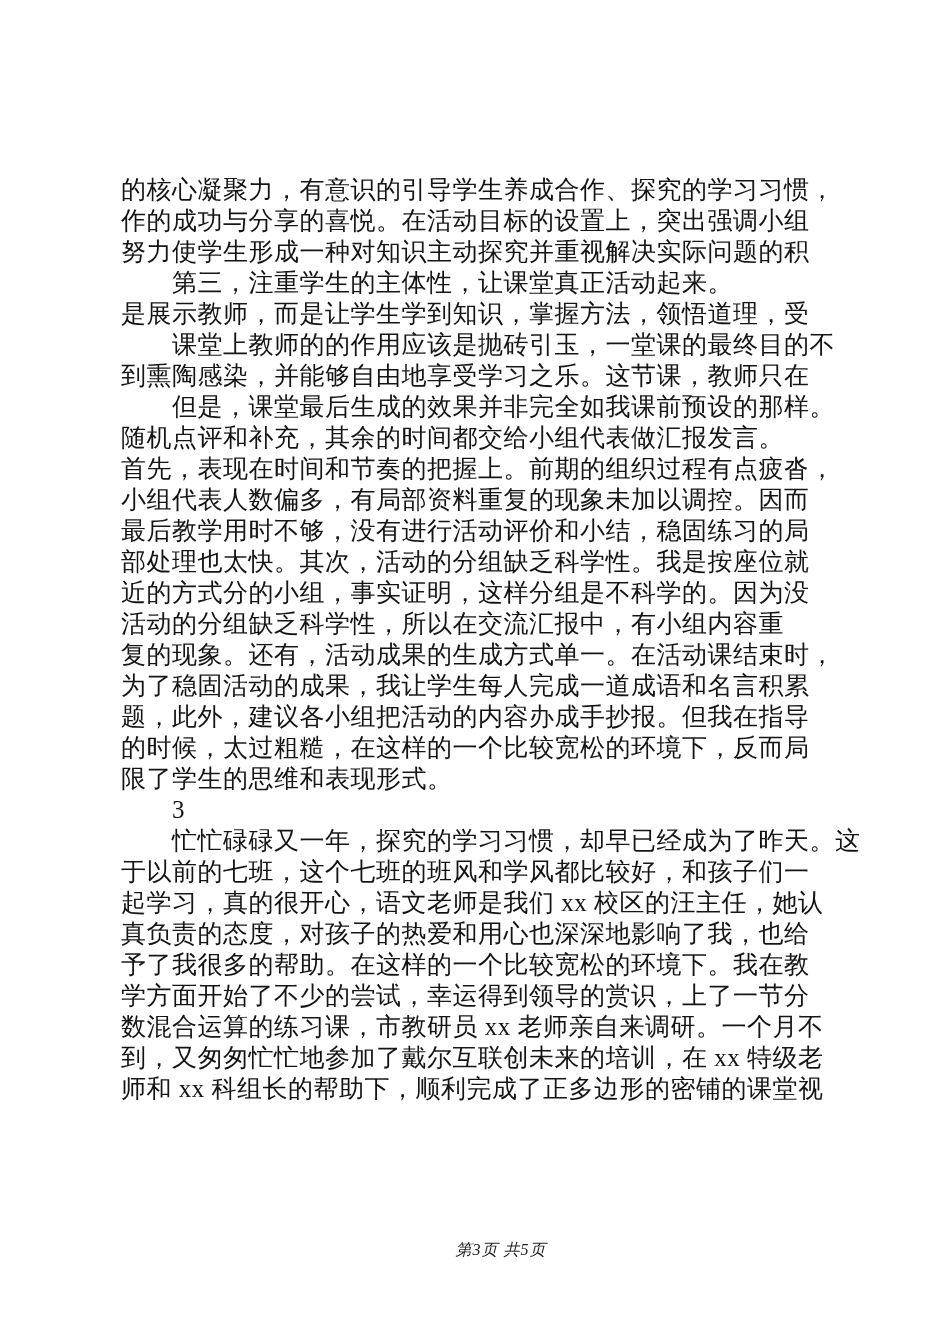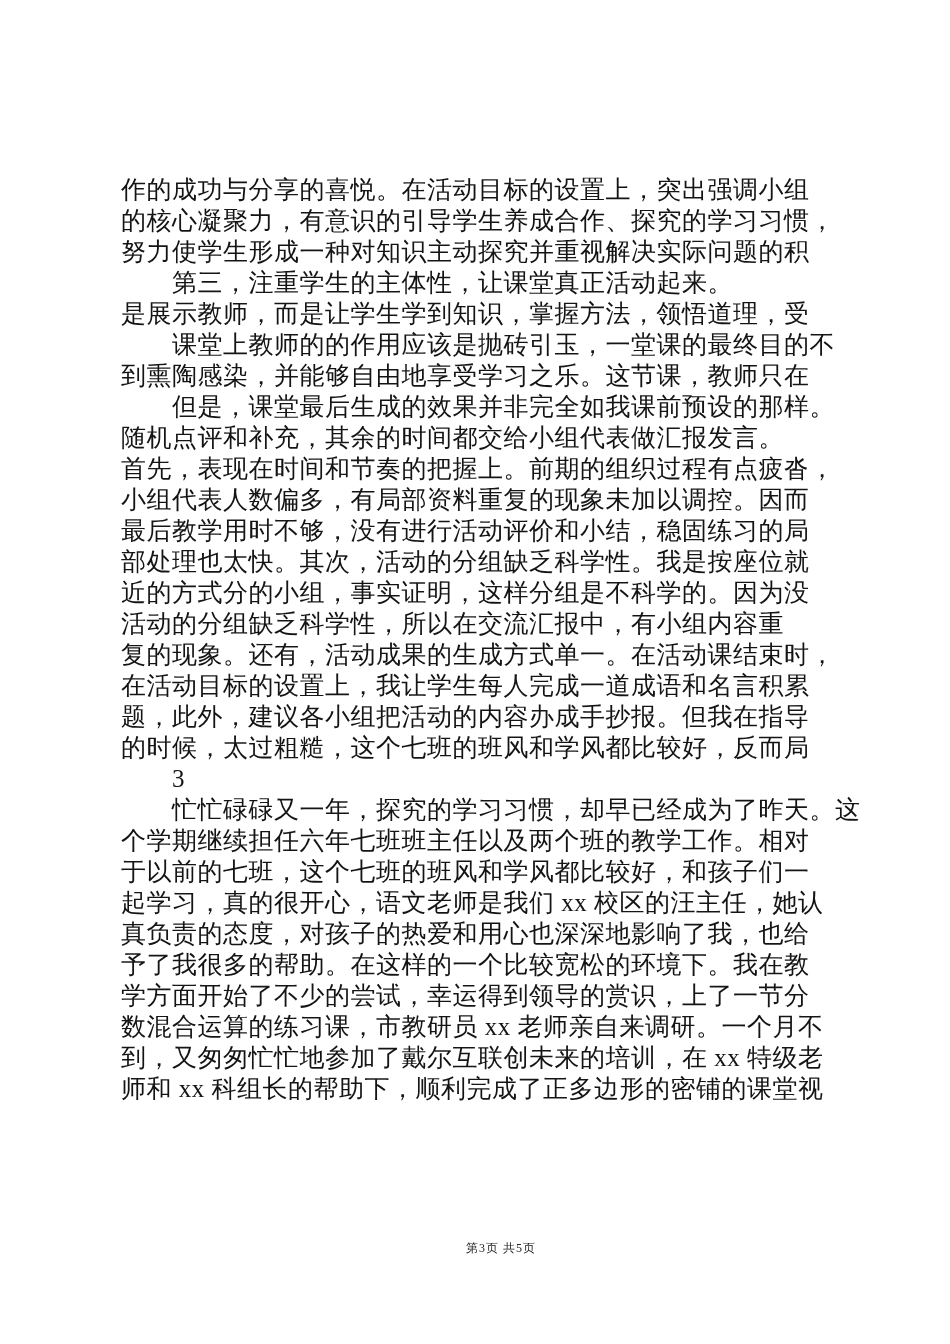--- a/index.html
+++ b/index.html
@@ -27,52 +27,53 @@
     white-space: pre;
     text-align: left;
     font-weight: 400;
   }
   .page-footer {
     position: absolute;
     left: 121px;
     top: 1240px;
     width: 760px;
     text-align: center;
-    font-size: 12px;
+    font-size: 16px;
     letter-spacing: 1px;
     color: #222222;
+    font-style: italic;
   }
 </style>
 </head>
 <body>
 
 <div class="page">
   <div class="doc-body">
+    <div class="line">的核心凝聚力，有意识的引导学生养成合作、探究的学习习惯，</div>
     <div class="line">作的成功与分享的喜悦。在活动目标的设置上，突出强调小组</div>
-    <div class="line">的核心凝聚力，有意识的引导学生养成合作、探究的学习习惯，</div>
     <div class="line">努力使学生形成一种对知识主动探究并重视解决实际问题的积</div>
     <div class="line">　　第三，注重学生的主体性，让课堂真正活动起来。</div>
     <div class="line">是展示教师，而是让学生学到知识，掌握方法，领悟道理，受</div>
     <div class="line">　　课堂上教师的的作用应该是抛砖引玉，一堂课的最终目的不</div>
     <div class="line">到熏陶感染，并能够自由地享受学习之乐。这节课，教师只在</div>
     <div class="line">　　但是，课堂最后生成的效果并非完全如我课前预设的那样。</div>
     <div class="line">随机点评和补充，其余的时间都交给小组代表做汇报发言。</div>
     <div class="line">首先，表现在时间和节奏的把握上。前期的组织过程有点疲沓，</div>
     <div class="line">小组代表人数偏多，有局部资料重复的现象未加以调控。因而</div>
     <div class="line">最后教学用时不够，没有进行活动评价和小结，稳固练习的局</div>
     <div class="line">部处理也太快。其次，活动的分组缺乏科学性。我是按座位就</div>
     <div class="line">近的方式分的小组，事实证明，这样分组是不科学的。因为没</div>
     <div class="line">活动的分组缺乏科学性，所以在交流汇报中，有小组内容重</div>
     <div class="line">复的现象。还有，活动成果的生成方式单一。在活动课结束时，</div>
-    <div class="line">在活动目标的设置上，我让学生每人完成一道成语和名言积累</div>
+    <div class="line">为了稳固活动的成果，我让学生每人完成一道成语和名言积累</div>
     <div class="line">题，此外，建议各小组把活动的内容办成手抄报。但我在指导</div>
-    <div class="line">的时候，太过粗糙，这个七班的班风和学风都比较好，反而局</div>
+    <div class="line">的时候，太过粗糙，在这样的一个比较宽松的环境下，反而局</div>
+    <div class="line">限了学生的思维和表现形式。</div>
     <div class="line">　　3</div>
     <div class="line">　　忙忙碌碌又一年，探究的学习习惯，却早已经成为了昨天。这</div>
-    <div class="line">个学期继续担任六年七班班主任以及两个班的教学工作。相对</div>
     <div class="line">于以前的七班，这个七班的班风和学风都比较好，和孩子们一</div>
     <div class="line">起学习，真的很开心，语文老师是我们 xx 校区的汪主任，她认</div>
     <div class="line">真负责的态度，对孩子的热爱和用心也深深地影响了我，也给</div>
     <div class="line">予了我很多的帮助。在这样的一个比较宽松的环境下。我在教</div>
     <div class="line">学方面开始了不少的尝试，幸运得到领导的赏识，上了一节分</div>
     <div class="line">数混合运算的练习课，市教研员 xx 老师亲自来调研。一个月不</div>
     <div class="line">到，又匆匆忙忙地参加了戴尔互联创未来的培训，在 xx 特级老</div>
     <div class="line">师和 xx 科组长的帮助下，顺利完成了正多边形的密铺的课堂视</div>
   </div>
   <div class="page-footer">第3页 共5页</div>

